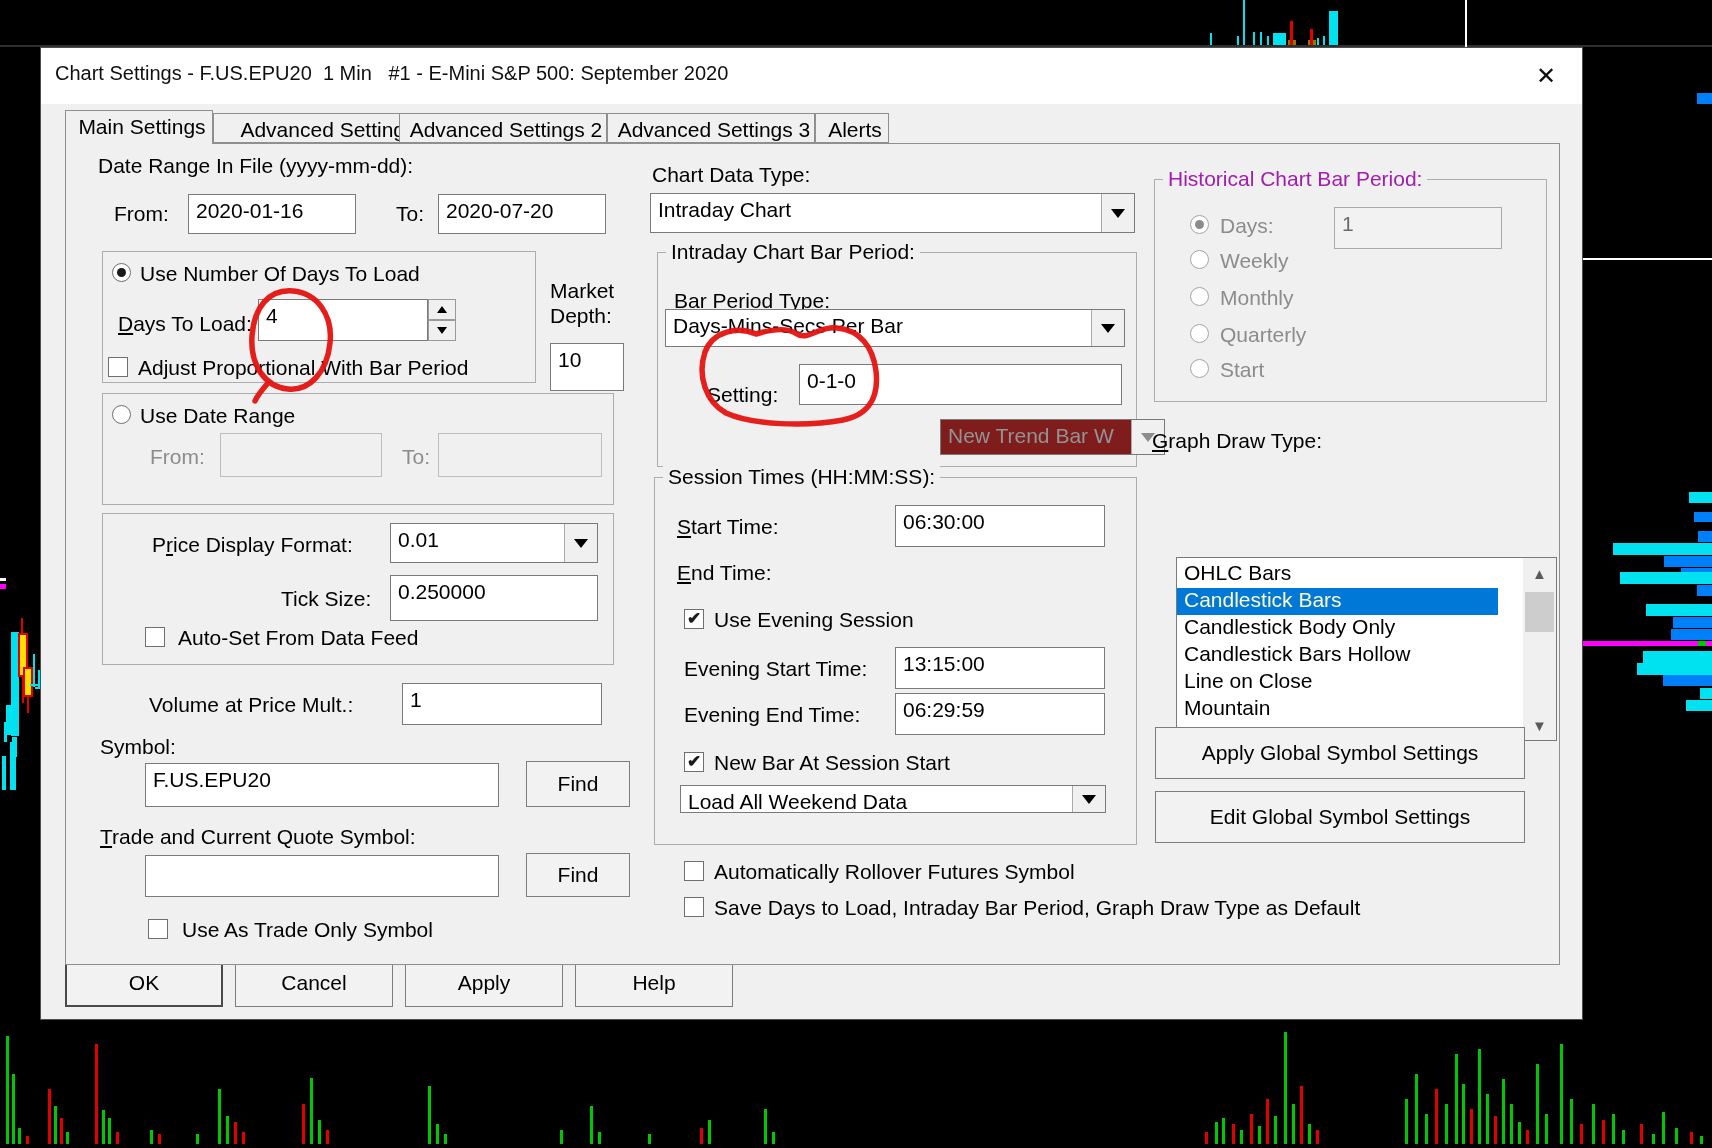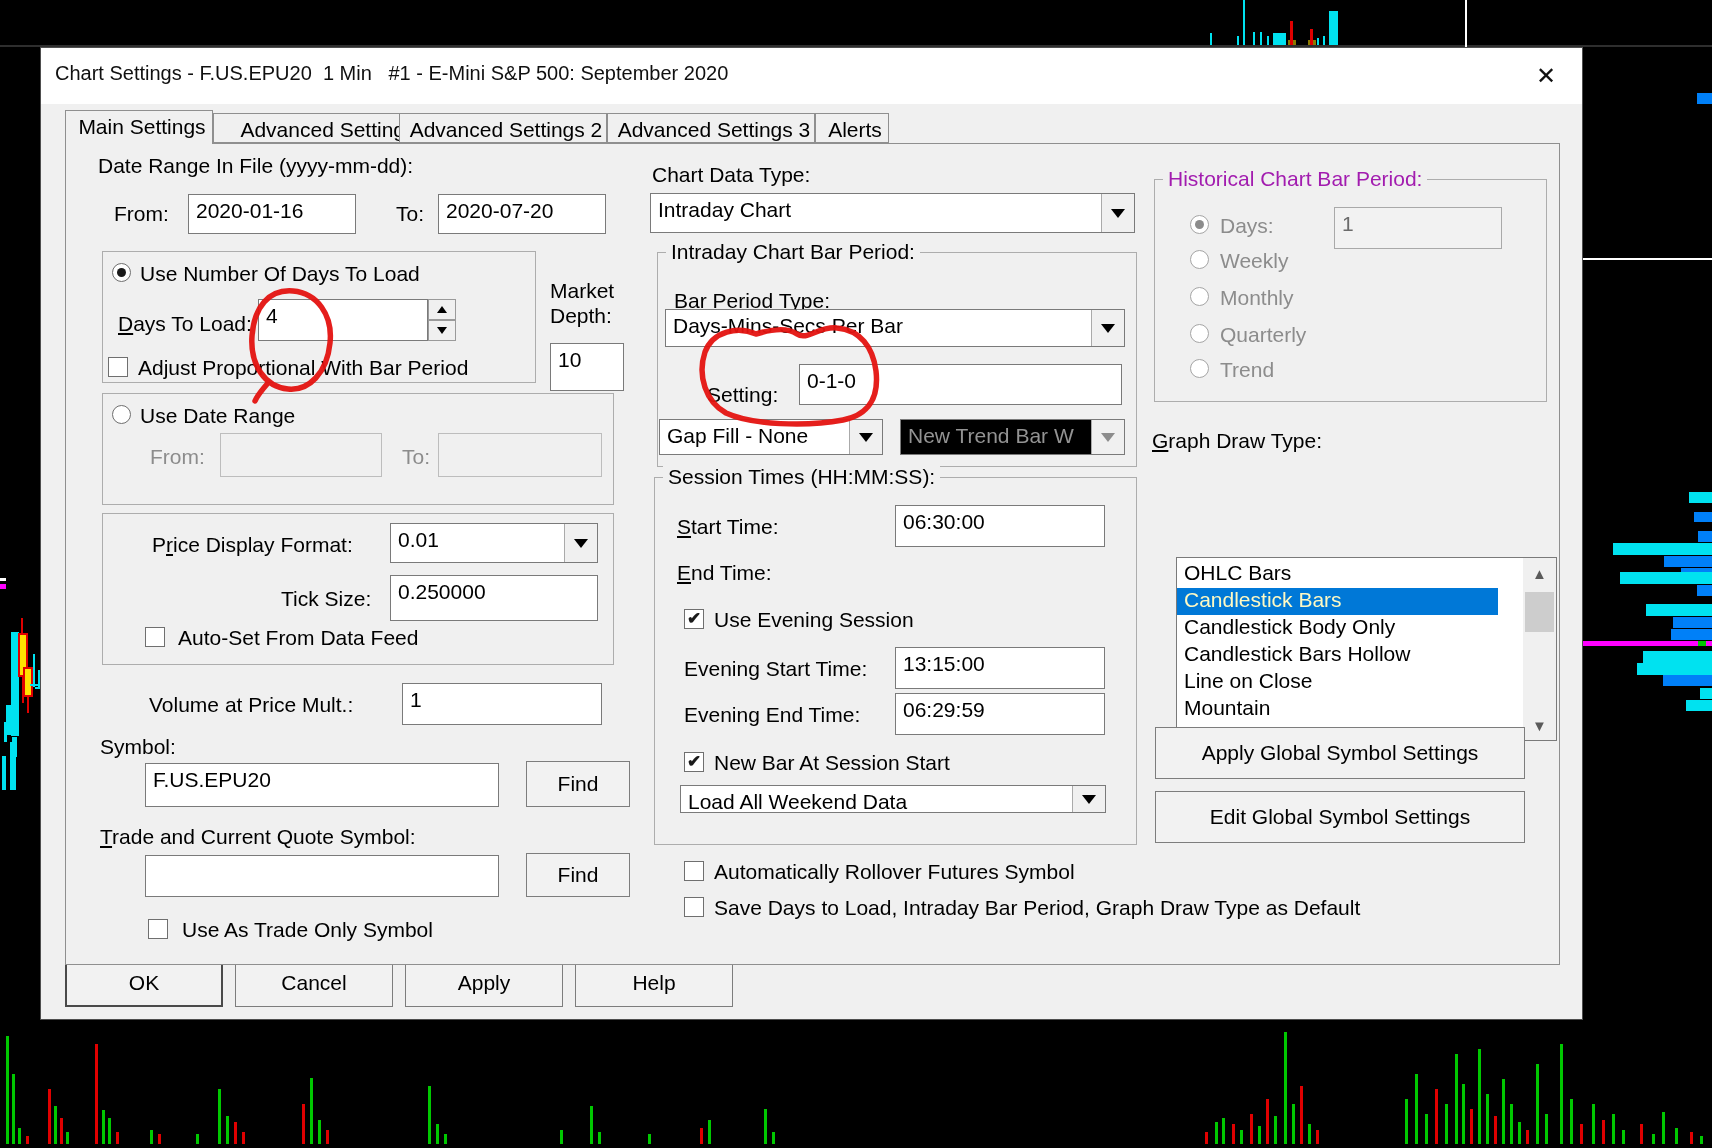--- a/index.html
+++ b/index.html
@@ -22,21 +22,21 @@
   .inp.dim{background:#f2f2f2;border-color:#a9a9a9;color:#6b6b6b;}
   .grp{position:absolute;border:1px solid #adadad;box-sizing:border-box;}
   .grp>.legend{position:absolute;top:-13px;left:8px;background:#f0f0f0;padding:0 5px;
                font-size:21px;white-space:nowrap;}
   .combo{position:absolute;background:#fff;border:1px solid #7a7a7a;box-sizing:border-box;display:flex;}
   .combo .val{flex:1;font-size:21px;padding:4px 0 0 7px;overflow:hidden;white-space:nowrap;}
   .combo .arrowbox{width:32px;background:#f0f0f0;border-left:1px solid #aaa;
                    display:flex;align-items:center;justify-content:center;}
   .combo .tri{width:0;height:0;border-left:7px solid transparent;border-right:7px solid transparent;
               border-top:9px solid #000;}
-  .combo.dis{background:#000000;}
+  .combo.dis{background:#7f1d1d;margin-left:40px;}
   .combo.dis .val{color:#939393;}
   .combo.dis .tri{border-top-color:#8c8c8c;}
   .chk{position:absolute;width:20px;height:20px;background:#fff;border:1px solid #6f6f6f;
        box-sizing:border-box;font-size:17px;font-weight:bold;line-height:17px;text-align:center;color:#1a1a1a;}
   .radio{position:absolute;width:19px;height:19px;border:1px solid #6f6f6f;border-radius:50%;
          background:#fff;box-sizing:border-box;}
   .radio.sel::after{content:"";position:absolute;left:4px;top:4px;width:9px;height:9px;
                     border-radius:50%;background:#1a1a1a;}
   .radio.dis{border-color:#a5a5a5;}
   .radio.dis.sel::after{background:#8c8c8c;}
@@ -302,26 +302,20 @@
       </div>
       <div class="lbl" style="left:608px;top:145px;">Bar Period Type:</div>
       <div class="combo" style="left:599px;top:165px;width:460px;height:38px;">
         <span class="val">Days-Mins-Secs Per Bar</span>
         <span class="arrowbox">
             <span class="tri"></span>
           </span>
       </div>
       <div class="lbl" style="left:641px;top:239px;">Setting:</div>
       <div class="inp" style="left:733px;top:220px;width:323px;height:41px;">0-1-0</div>
-      <div class="combo" style="left:593px;top:275px;width:224px;height:36px;">
-        <span class="val">Gap Fill - None</span>
-        <span class="arrowbox">
-            <span class="tri"></span>
-          </span>
-      </div>
       <div class="combo dis" style="left:834px;top:275px;width:225px;height:36px;">
         <span class="val">New Trend Bar W</span>
         <span class="arrowbox">
             <span class="tri"></span>
           </span>
       </div>
 
       <div class="grp" style="left:588px;top:333px;width:483px;height:368px;">
         <span class="legend">Session Times (HH:MM:SS):</span>
       </div>
@@ -354,21 +348,21 @@
       <div class="radio dis sel" style="left:1124px;top:71px;"></div>
       <div class="lbl gray" style="left:1154px;top:70px;">Days:</div>
       <div class="inp dim" style="left:1268px;top:63px;width:168px;height:42px;">1</div>
       <div class="radio dis" style="left:1124px;top:106px;"></div>
       <div class="lbl gray" style="left:1154px;top:105px;">Weekly</div>
       <div class="radio dis" style="left:1124px;top:143px;"></div>
       <div class="lbl gray" style="left:1154px;top:142px;">Monthly</div>
       <div class="radio dis" style="left:1124px;top:180px;"></div>
       <div class="lbl gray" style="left:1154px;top:179px;">Quarterly</div>
       <div class="radio dis" style="left:1124px;top:215px;"></div>
-      <div class="lbl gray" style="left:1154px;top:214px;">Trend</div>
+      <div class="lbl gray" style="left:1154px;top:214px;">Start</div>
 
       <div class="lbl" style="left:1086px;top:285px;"><u>G</u>raph Draw Type:</div>
       <div id="listbox">
         <div class="li" style="top:3px;">OHLC Bars</div>
         <div class="li sel" style="top:30px;">Candlestick Bars</div>
         <div class="li" style="top:57px;">Candlestick Body Only</div>
         <div class="li" style="top:84px;">Candlestick Bars Hollow</div>
         <div class="li" style="top:111px;">Line on Close</div>
         <div class="li" style="top:138px;">Mountain</div>
         <div class="li" style="top:165px;">HLC Bars</div>

